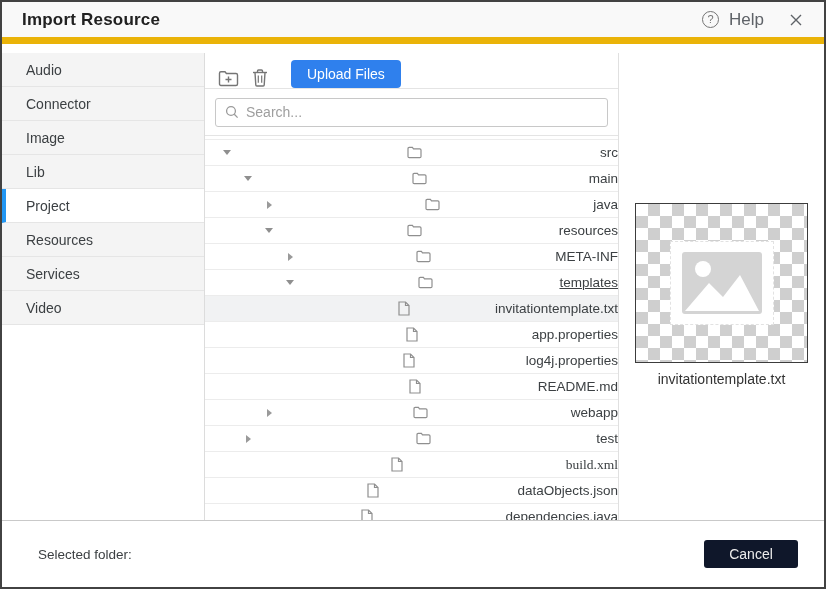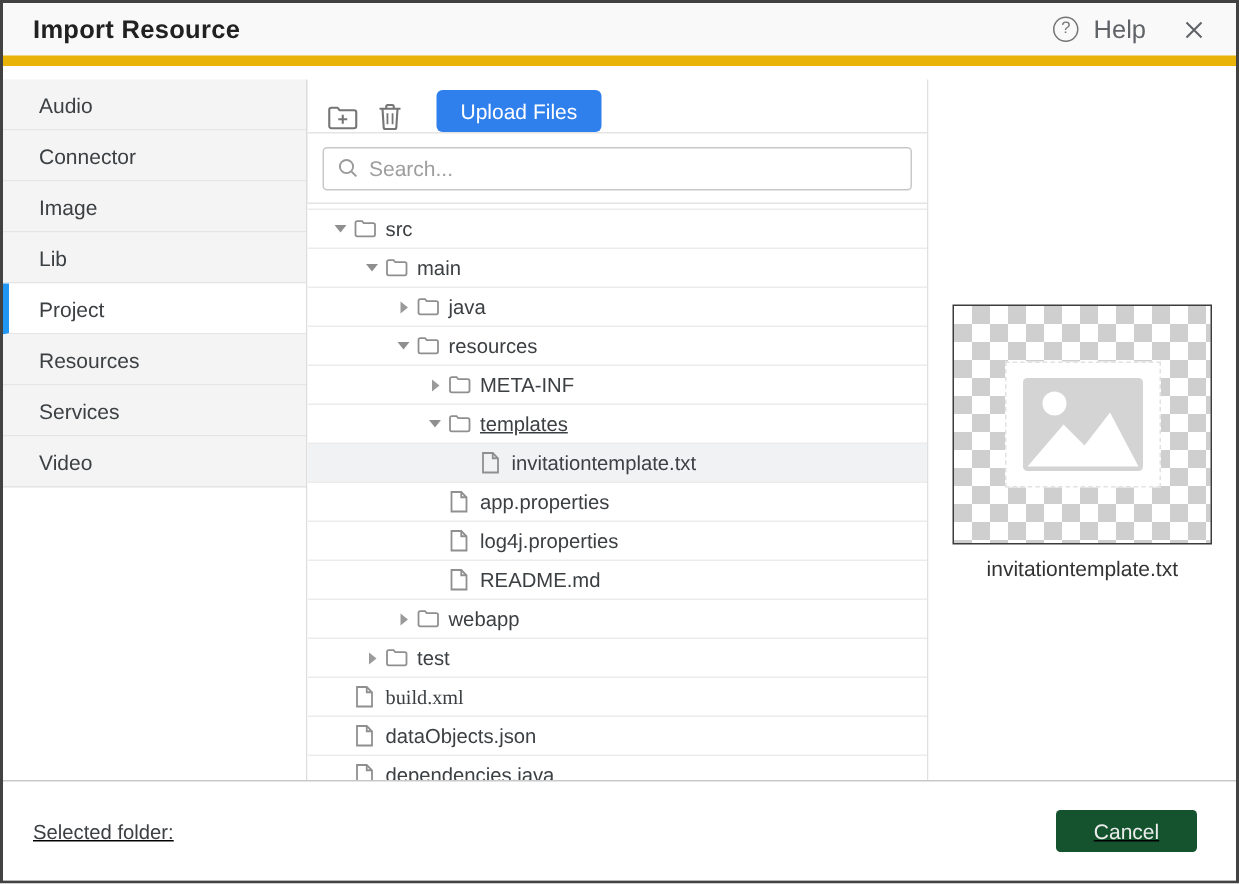--- a/index.html
+++ b/index.html
@@ -27,44 +27,44 @@
   .tool-ic { width:22px; height:20px; margin-right:10px; cursor:pointer; display:flex; align-items:center; justify-content:center; }
   .upload-btn { margin-left:10px; height:28px; padding:0 16px; background:#2F80ED; color:#fff; font-size:14px; border:none; border-radius:4px; cursor:pointer; font-family:"Liberation Sans", sans-serif; }
 
   .searchwrap { height:47px; border-bottom:1px solid #e4e4e4; display:flex; align-items:center; padding:0 10px; flex:0 0 auto; }
   .searchbox { flex:1; height:29px; border:1px solid #c8c8c8; border-radius:3px; display:flex; align-items:center; padding:0 9px; background:#fff; }
   .searchbox input { border:none; outline:none; flex:1; font-size:14px; color:#333; margin-left:7px; font-family:"Liberation Sans", sans-serif; background:transparent; }
   .searchbox input::placeholder { color:#9e9e9e; }
 
   .tree { flex:1; overflow:hidden; background:#fff; }
   .sliver { height:4px; border-bottom:1px solid #ececec; }
-  .tree-row { height:26px; display:flex; align-items:center; border-bottom:1px solid #ececec; font-size:13.5px; color:#3c4043; cursor:pointer; background:#fff; }
+  .tree-row { height:26px; display:flex; align-items:center; border-bottom:1px solid #ececec; font-size:13.5px; color:#3c4043; cursor:pointer; background:#fff;justify-content:space-between; }
   .tree-row.selected { background:#f1f2f3; }
   .caret { width:16px; height:16px; display:inline-flex; align-items:center; justify-content:center; flex:0 0 16px; }
   .caret.down::before { content:""; border-left:4.5px solid transparent; border-right:4.5px solid transparent; border-top:5.5px solid #8f8f8f; }
   .caret.right::before { content:""; border-top:4.5px solid transparent; border-bottom:4.5px solid transparent; border-left:5.5px solid #9a9a9a; }
   .t-icon { width:16px; height:16px; display:inline-flex; align-items:center; justify-content:center; flex:0 0 16px; }
   .t-label { margin-left:6px; white-space:nowrap; }
 
   .rightcol { flex:1; position:relative; background:#fff; }
   .preview-box { width:173px; height:160px; margin:150px auto 0; border:1px solid #3c3c3c; display:flex; align-items:center; justify-content:center;
     background-color:#fff;
     background-image:
       linear-gradient(45deg, #cfcfcf 25%, transparent 25%, transparent 75%, #cfcfcf 75%),
       linear-gradient(45deg, #cfcfcf 25%, transparent 25%, transparent 75%, #cfcfcf 75%);
     background-size:24px 24px;
     background-position:0 0, 12px 12px; }
   .ph-card { width:104px; height:84px; background:#fff; border:1px dashed #e2e2e2; display:flex; align-items:center; justify-content:center; }
   .preview-caption { text-align:center; font-size:14px; color:#333; margin-top:8px; }
 
   
-  .footer { position:absolute; bottom:0; left:0; right:0; height:67px; border-top:1px solid #c9c9c9; background:#fff; display:flex; align-items:center; padding:0 26px 0 20px;text-decoration:underline; }
+  .footer { position:absolute; bottom:0; left:0; right:0; height:67px; border-top:1px solid #c9c9c9; background:#fff; display:flex; align-items:center; padding:0 26px 0 36px; }
   .f-label { font-size:13.5px; color:#3c4043; margin-right:10px; white-space:nowrap; }
   .f-input { width:508px; height:27px; background:#efefef; border:1px solid #cccccc; border-radius:2px; font-size:13.5px; color:#444; padding:0 10px; font-family:"Liberation Sans", sans-serif; }
-  .cancel-btn { margin-left:auto; width:94px; height:28px; background:#14532d; color:#ececec; font-size:14px; border:none; border-radius:3px; cursor:pointer; font-family:"Liberation Sans", sans-serif; }
+  .cancel-btn { margin-left:auto; width:94px; height:28px; background:#0f172a; color:#ececec; font-size:14px; border:none; border-radius:3px; cursor:pointer; font-family:"Liberation Sans", sans-serif; }
 
   svg { display:block; }
 </style>
 </head>
 <body>
 
 <div class="dialog">
 
   <div class="hdr">
     <span class="hdr-title">Import Resource</span>

